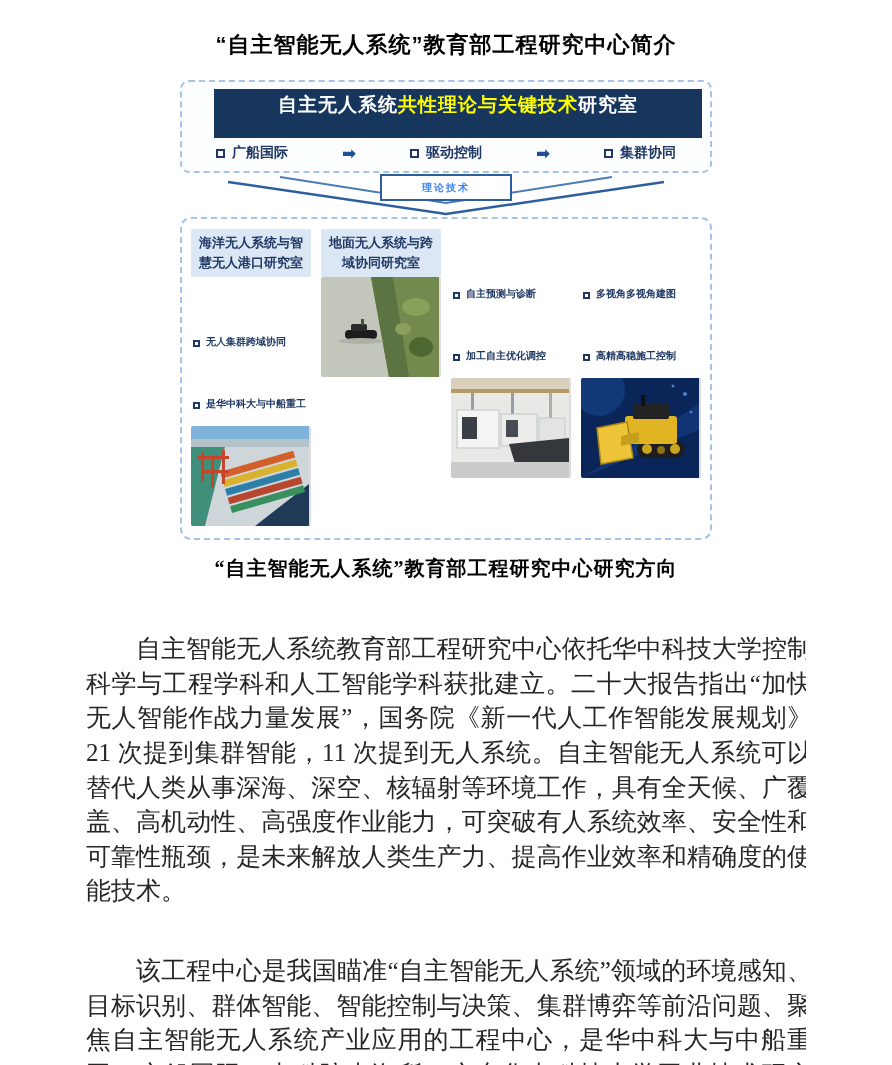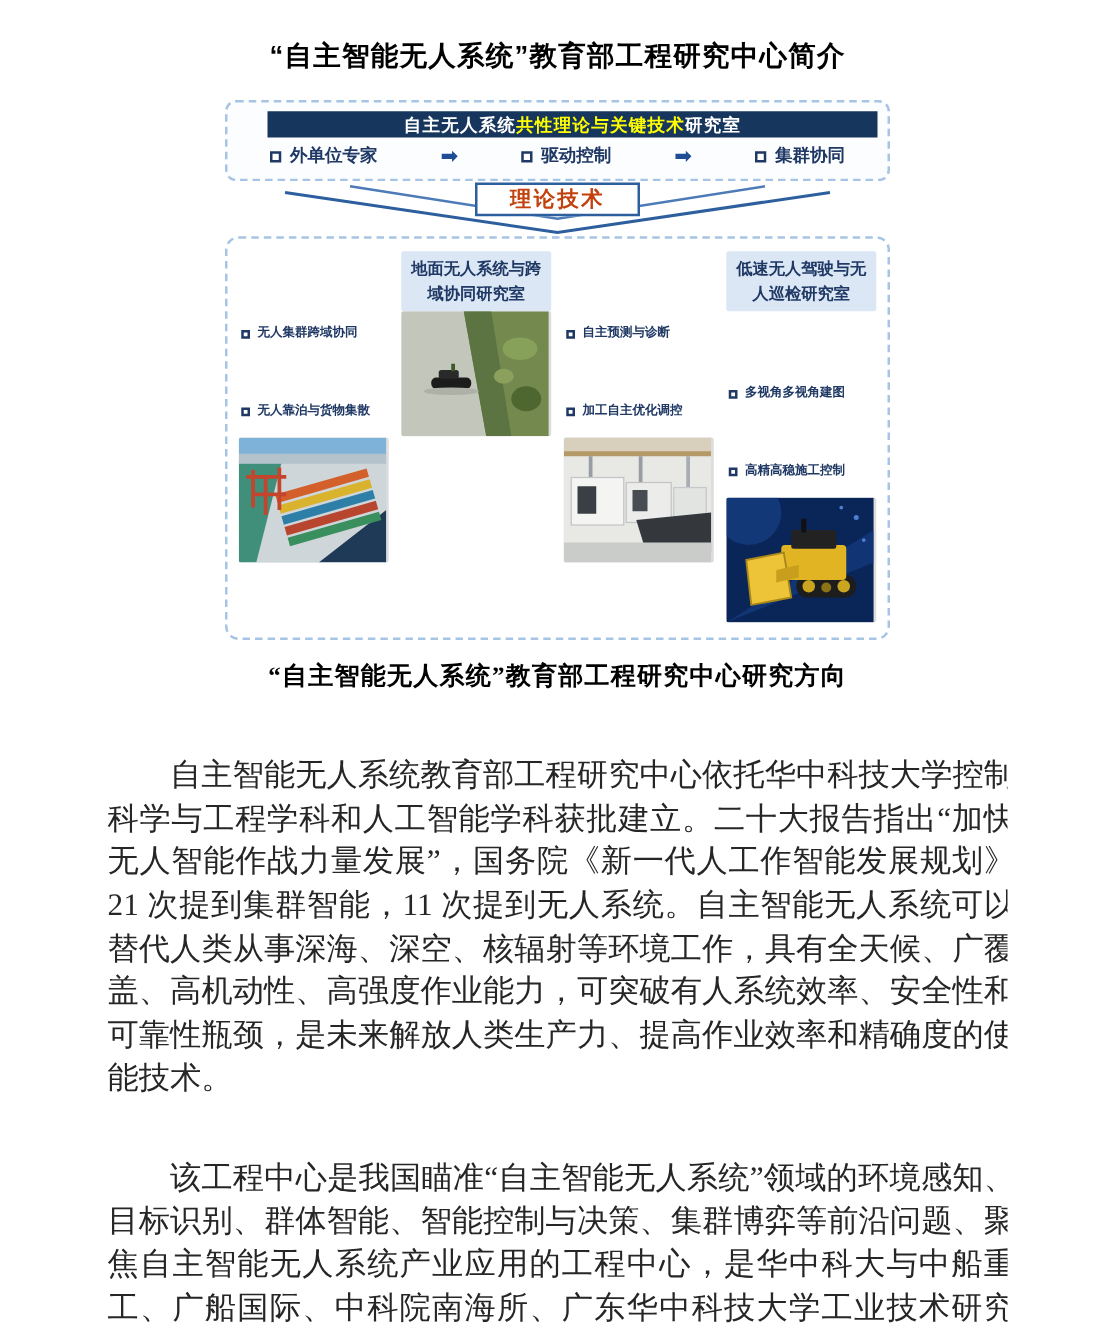--- a/index.html
+++ b/index.html
@@ -15,44 +15,44 @@
     font-size:22px; font-weight:700; color:#000; letter-spacing:1px;
   }
   
   .diagram { width:532px; margin:20px auto 0; }
   .top-box {
     border:2px dashed #a6c4e4; border-radius:9px; background:#fcfdff;
     padding:7px 8px 6px;
   }
   .navy-bar {
     background:#17365d; color:#ffffff; text-align:center;
-    font-family:"Liberation Sans", sans-serif; font-weight:700; font-size:14px;
-    padding:3px 0 0; letter-spacing:1px;margin-left:24px;
+    font-family:"Liberation Sans", sans-serif; font-weight:700; font-size:19px;
+    padding:3px 0 20px; letter-spacing:1px;margin-left:24px;
   }
   .navy-bar .hl { color:#ffff00; }
   .flow-row {
     display:flex; align-items:center; justify-content:space-between;
     padding:5px 26px 2px; font-family:"Liberation Sans", sans-serif;
     font-weight:700; font-size:14px; color:#1f3864;
   }
   .flow-item { display:flex; align-items:center; }
   .sq {
     display:inline-block; width:9px; height:9px; border:2px solid #1f3864;
     margin-right:7px; flex:0 0 auto; background:#fff;
   }
   .flow-arrow { color:#1f4e94; font-size:17px; font-family:"DejaVu Sans", sans-serif; }
   
   .funnel { position:relative; width:532px; height:44px; }
   .funnel svg { position:absolute; left:0; top:0; }
   .funnel-label {
     position:absolute; left:50%; top:1px; transform:translateX(-50%);
     width:132px; height:27px; background:#ffffff; border:2px solid #2d5f9e;
     display:flex; align-items:center; justify-content:center;
-    font-family:"Liberation Sans", sans-serif; font-weight:700; font-size:17px;
-    color:#c2410c; letter-spacing:2px;
+    font-family:"Liberation Sans", sans-serif; font-weight:700; font-size:10px;
+    color:#3b82f6; letter-spacing:2px;
   }
   .bottom-box {
     border:2px dashed #a6c4e4; border-radius:11px; background:#ffffff;
     padding:10px 9px 12px; display:grid; grid-template-columns:repeat(4,1fr);
     column-gap:10px;
   }
   .lab { display:flex; flex-direction:column; }
   .lab-title {
     background:#dbe7f5; color:#1f3864; font-family:"Liberation Sans", sans-serif;
     font-weight:700; font-size:13px; line-height:1.55; text-align:center;
@@ -89,21 +89,21 @@
 
   <div class="diagram">
 
     <div class="top-box">
       <div class="navy-bar">
         <span>自主无人系统</span><span class="hl">共性理论与关键技术</span><span>研究室</span>
       </div>
       <div class="flow-row">
         <span class="flow-item">
           <span class="sq"></span>
-          <span>外单位专家</span>
+          <span>广船国际</span>
         </span>
         <span class="flow-arrow">➡</span>
         <span class="flow-item">
           <span class="sq"></span>
           <span>驱动控制</span>
         </span>
         <span class="flow-arrow">➡</span>
         <span class="flow-item">
           <span class="sq"></span>
           <span>集群协同</span>
@@ -115,28 +115,29 @@
       <svg width="532" height="44" viewBox="0 0 532 44">
         <polyline points="48,9 266,41 484,9" fill="none" stroke="#2d5f9e" stroke-width="2.5"></polyline>
         <polyline points="100,4 266,30 432,4" fill="none" stroke="#4c7bb8" stroke-width="2"></polyline>
       </svg>
       <div class="funnel-label">理论技术</div>
     </div>
 
     <div class="bottom-box">
 
       <div class="lab">
+        <div class="lab-title">海洋无人系统与智慧无人港口研究室</div>
         <div class="lab-bullets">
           <div class="bullet-row">
               <span class="sq"></span>
               <span>无人集群跨域协同</span>
             </div>
           <div class="bullet-row">
               <span class="sq"></span>
-              <span>无人靠泊与货物集散</span>
+              <span>是华中科大与中船重工</span>
             </div>
         </div>
         <div class="lab-photo">
           <svg width="118" height="100" viewBox="0 0 118 100" preserveAspectRatio="none">
             <rect width="118" height="100" fill="#7fb2d9"></rect>
             <rect y="13" width="118" height="9" fill="#b4c2cc"></rect>
             <rect y="21" width="118" height="79" fill="#cfd6da"></rect>
             <polygon points="0,21 34,21 14,100 0,100" fill="#3f8f7a"></polygon>
             <polygon points="64,100 118,58 118,100" fill="#1e3a57"></polygon>
             <g transform="rotate(-16 66 58)">
@@ -201,21 +202,20 @@
             <rect x="50" y="36" width="36" height="32" fill="#ececea" stroke="#c2c5c8"></rect>
             <rect x="55" y="42" width="12" height="17" fill="#474c52"></rect>
             <rect x="88" y="40" width="26" height="26" fill="#e2e4e2" stroke="#c6c9cc"></rect>
             <polygon points="58,66 118,60 118,92 66,92" fill="#34383d"></polygon>
             <rect y="84" width="118" height="16" fill="#c9ccc8"></rect>
           </svg>
         </div>
       </div>
 
       <div class="lab">
-        <div class="lab-title">低速无人驾驶与无人巡检研究室</div>
         <div class="lab-bullets">
           <div class="bullet-row">
               <span class="sq"></span>
               <span>多视角多视角建图</span>
             </div>
           <div class="bullet-row">
               <span class="sq"></span>
               <span>高精高稳施工控制</span>
             </div>
         </div>

